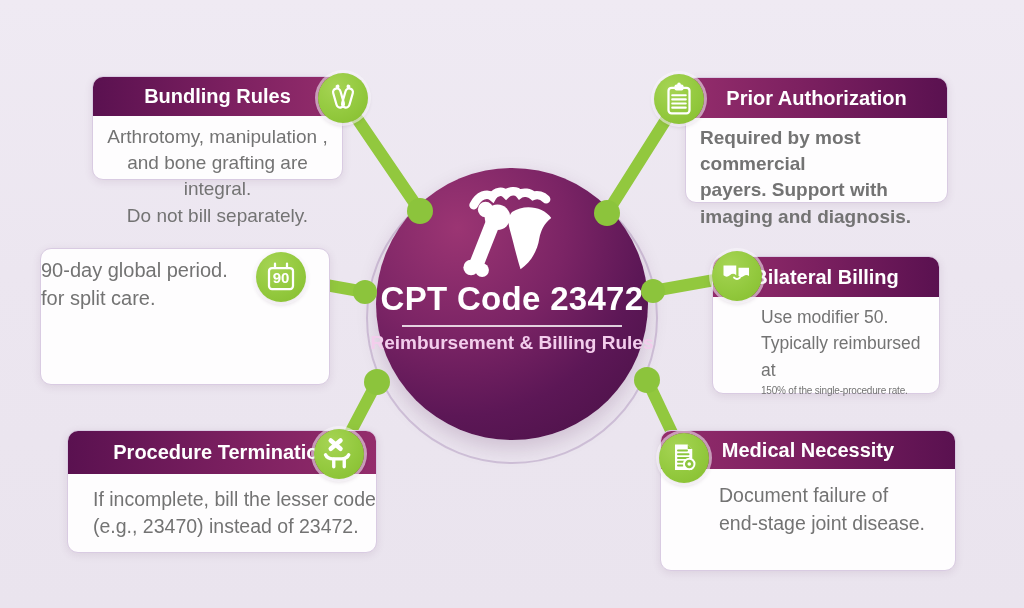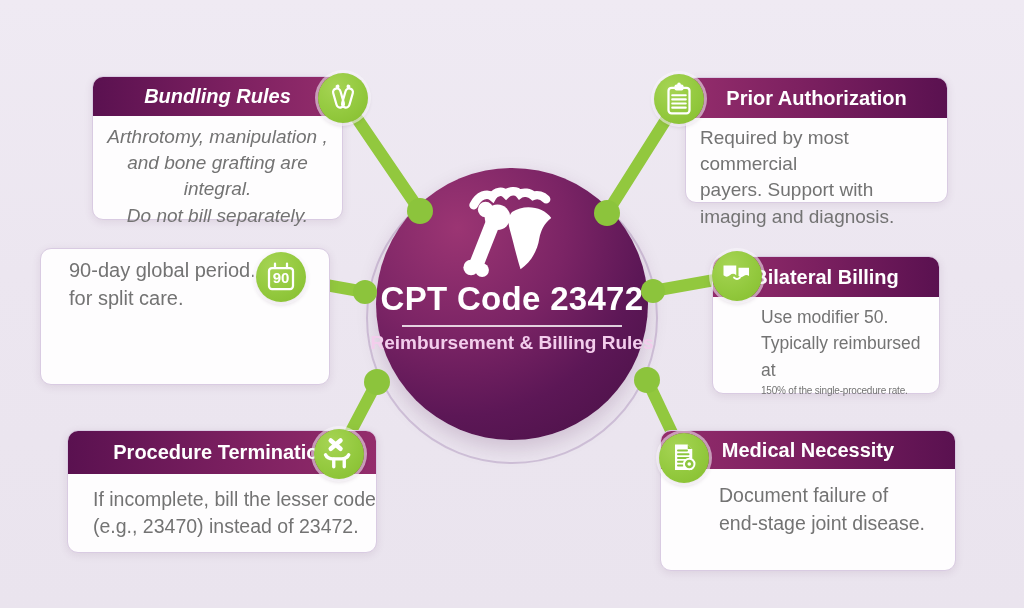--- a/index.html
+++ b/index.html
@@ -35,29 +35,29 @@
   }
   .card-header{
     border-radius:10px 10px 0 0;display:flex;align-items:center;justify-content:center;
   }
   .hdr-left{background:linear-gradient(90deg,#5a1150 0%,#7c2060 55%,#942d6c 100%);}
   .hdr-right{background:linear-gradient(90deg,#942d6c 0%,#7c2060 45%,#5a1150 100%);}
   .card-title{color:#ffffff;font-weight:700;font-size:20px;white-space:nowrap;}
   .card-body{color:#737373;font-size:19px;line-height:1.38;padding-top:7px;}
   .card-body .line{display:block;}
   
-  .c1{left:92px;top:76px;width:251px;height:144px;font-style:italic;}
+  .c1{left:92px;top:76px;width:251px;height:104px;}
   .c1 .card-header{height:39px;}
   .c1 .card-body{text-align:center;padding:8px 12px 0 12px;}
   .c2{left:685px;top:77px;width:263px;height:126px;}
   .c2 .card-header{height:40px;}
-  .c2 .card-body{padding-left:14px;}
+  .c2 .card-body{padding-left:14px;font-weight:bold;}
   .c3{left:40px;top:248px;width:290px;height:137px;}
   .c3 .card-header{height:39px;}
-  .c3 .card-body{padding-left:28px;font-size:20px;line-height:1.4;}
+  .c3 .card-body{font-size:20px;line-height:1.4;}
   .c4{left:712px;top:256px;width:228px;height:138px;}
   .c4 .card-header{height:40px;}
   .c4 .card-body{padding-left:48px;font-size:17.5px;line-height:1.5;}
   .c4 .card-body .line:nth-child(3){font-size:10px;letter-spacing:-.2px;}
   .c5{left:67px;top:430px;width:310px;height:123px;}
   .c5 .card-header{height:43px;}
   .c5 .card-body{padding-left:25px;font-size:19.5px;padding-top:12px;}
   .c6{left:660px;top:430px;width:296px;height:141px;}
   .c6 .card-header{height:38px;}
   .c6 .card-body{padding-left:58px;font-size:19.5px;line-height:1.45;padding-top:12px;}

